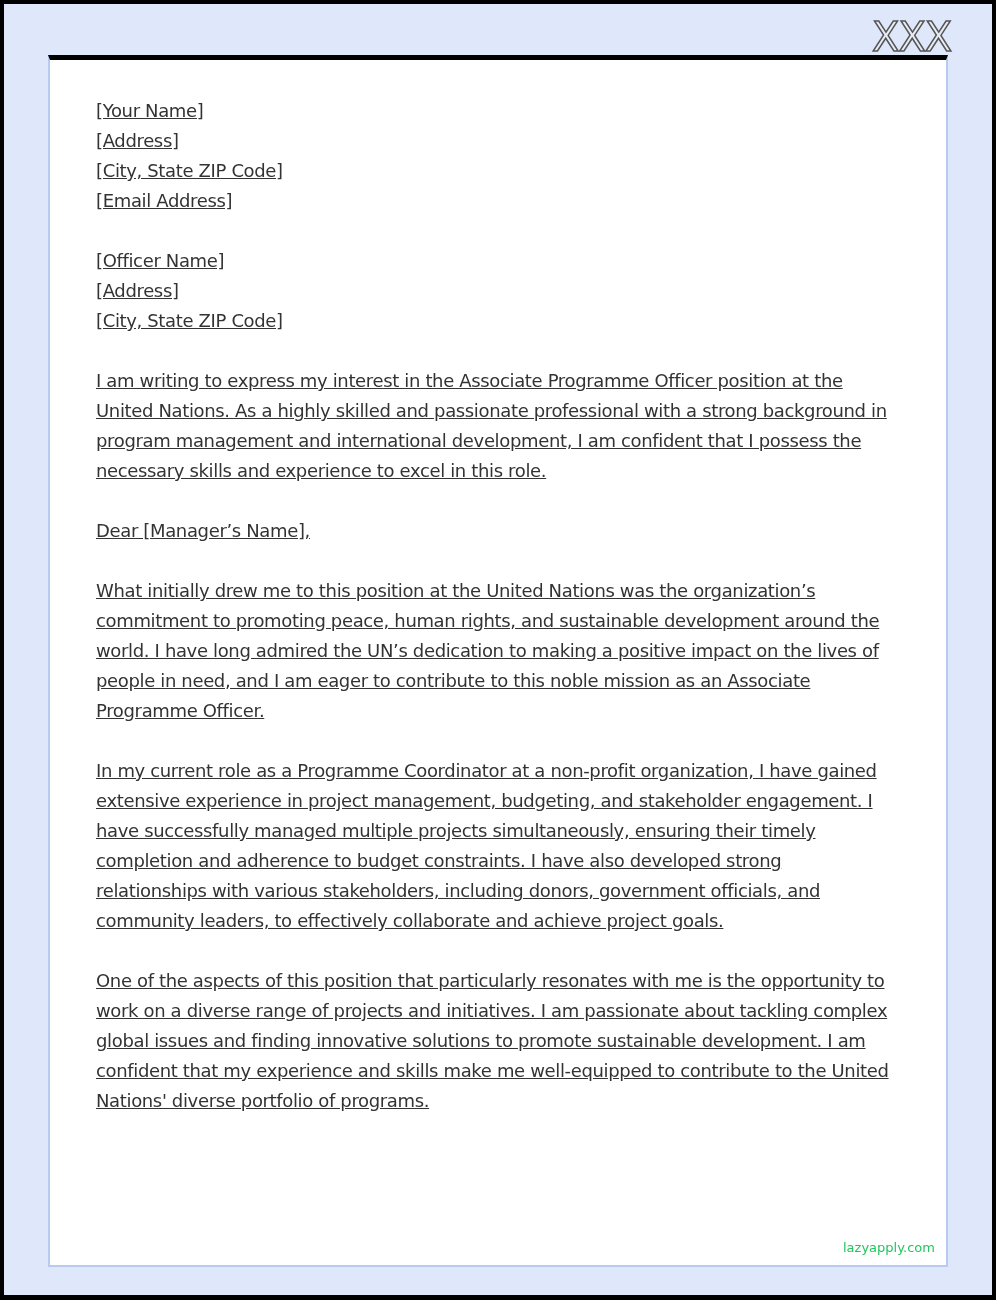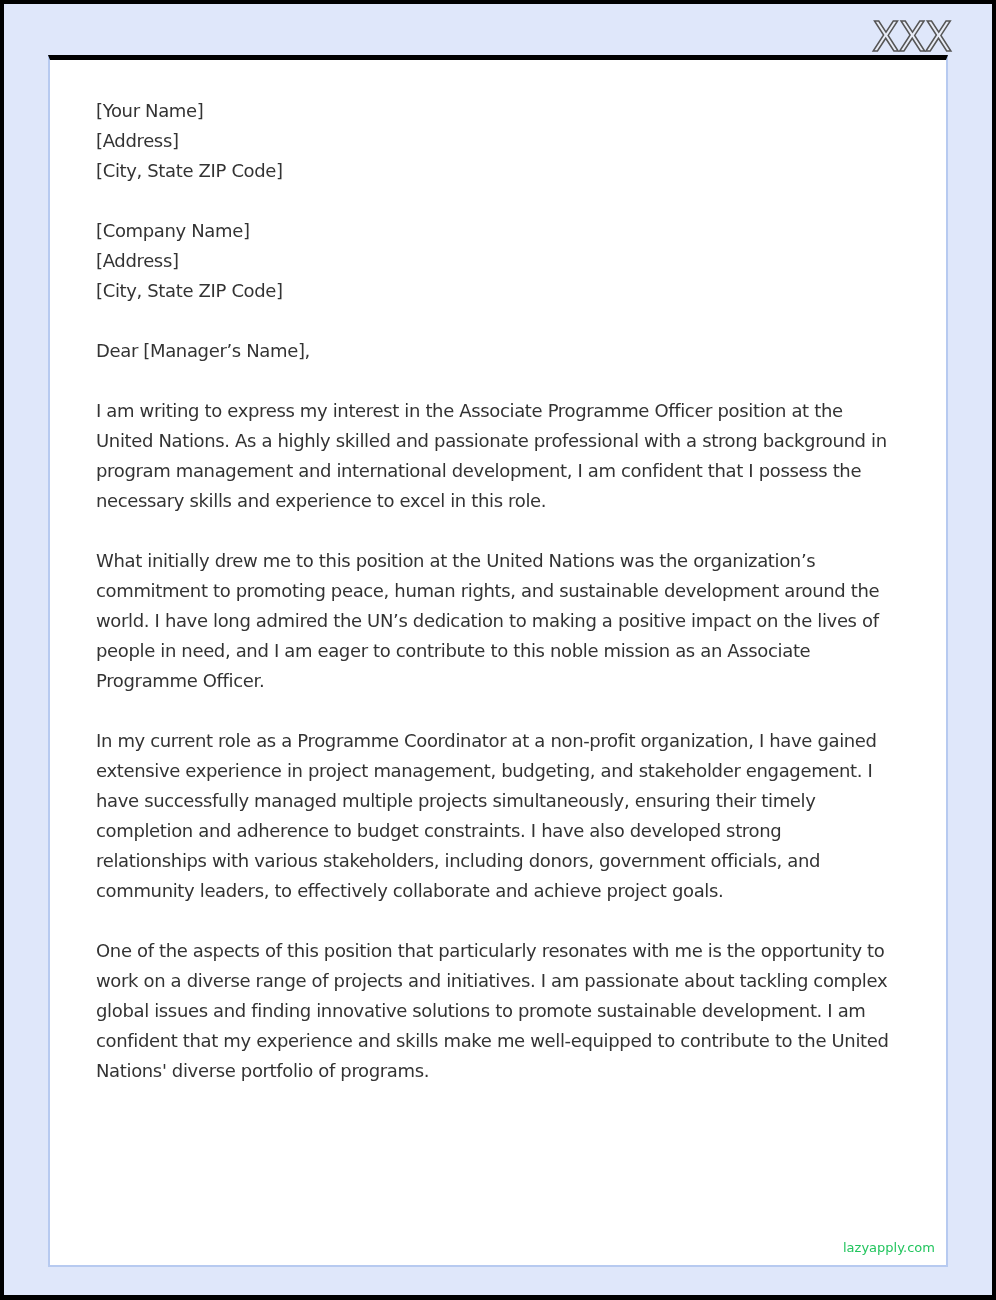--- a/index.html
+++ b/index.html
@@ -42,21 +42,21 @@
   .content {
     position: absolute;
     left: 96px; top: 96px;
     width: 800px;
     color: #333;
     font-size: 18px;
     line-height: 30px;
     letter-spacing: -0.35px;
     z-index: 2;
   }
-  .content p { margin: 0 0 30px 0; }
+  .content p { margin: 0 0 30px 0; text-decoration: underline; }
   .content .line { display: block; }
   .watermark {
     position: absolute;
     left: 843px; top: 1240px;
     font-size: 13px;
     line-height: 16px;
     color: #22c55e;
     z-index: 3;
   }
 </style>
@@ -66,26 +66,27 @@
 <div class="frame">
   <div class="logo">XXX</div>
   <div class="page"></div>
 </div>
 
 <div class="content">
   <p>
     <span class="line">[Your Name]</span>
     <span class="line">[Address]</span>
     <span class="line">[City, State ZIP Code]</span>
+    <span class="line">[Email Address]</span>
   </p>
   <p>
-    <span class="line">[Company Name]</span>
+    <span class="line">[Officer Name]</span>
     <span class="line">[Address]</span>
     <span class="line">[City, State ZIP Code]</span>
   </p>
+  <p>I am writing to express my interest in the Associate Programme Officer position at the United Nations. As a highly skilled and passionate professional with a strong background in program management and international development, I am confident that I possess the necessary skills and experience to excel in this role.</p>
   <p>Dear [Manager’s Name],</p>
-  <p>I am writing to express my interest in the Associate Programme Officer position at the United Nations. As a highly skilled and passionate professional with a strong background in program management and international development, I am confident that I possess the necessary skills and experience to excel in this role.</p>
   <p>What initially drew me to this position at the United Nations was the organization’s commitment to promoting peace, human rights, and sustainable development around the world. I have long admired the UN’s dedication to making a positive impact on the lives of people in need, and I am eager to contribute to this noble mission as an Associate Programme Officer.</p>
   <p>In my current role as a Programme Coordinator at a non-profit organization, I have gained extensive experience in project management, budgeting, and stakeholder engagement. I have successfully managed multiple projects simultaneously, ensuring their timely completion and adherence to budget constraints. I have also developed strong relationships with various stakeholders, including donors, government officials, and community leaders, to effectively collaborate and achieve project goals.</p>
   <p>One of the aspects of this position that particularly resonates with me is the opportunity to work on a diverse range of projects and initiatives. I am passionate about tackling complex global issues and finding innovative solutions to promote sustainable development. I am confident that my experience and skills make me well-equipped to contribute to the United Nations' diverse portfolio of programs.</p>
 </div>
 
 <div class="watermark">lazyapply.com</div>
 
 </body></html>

